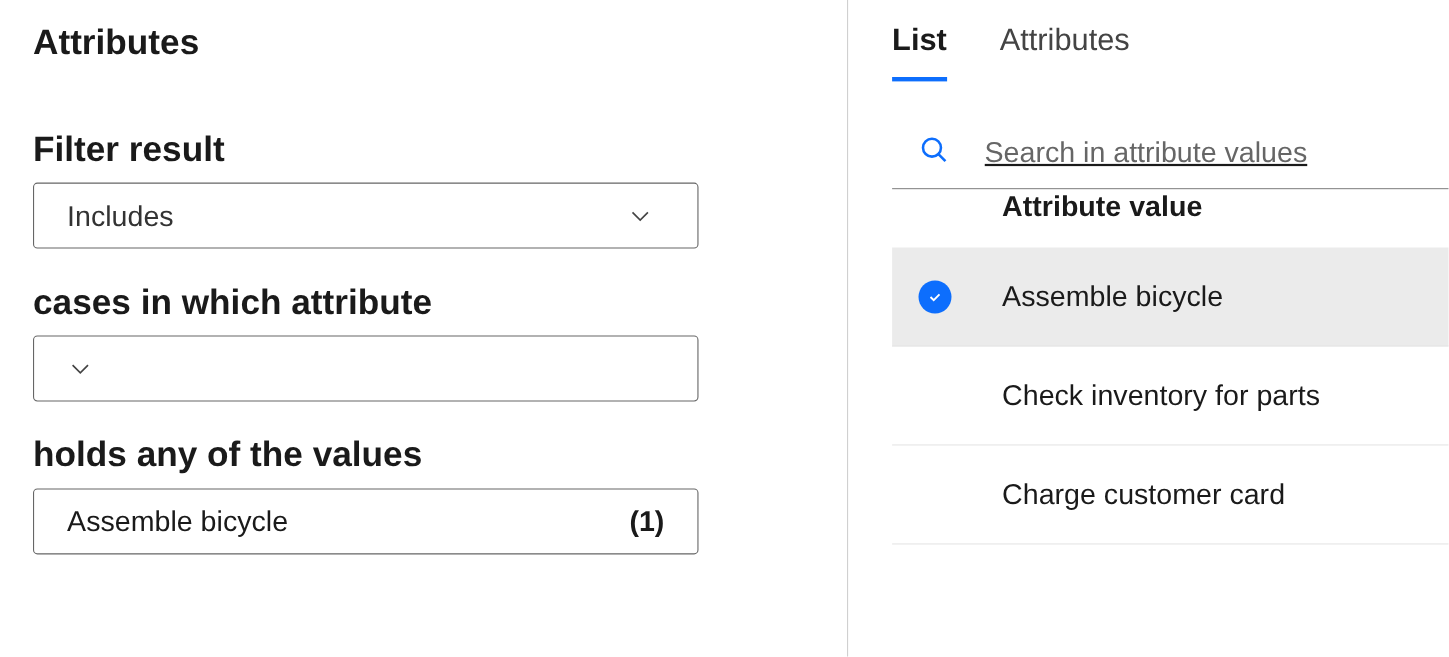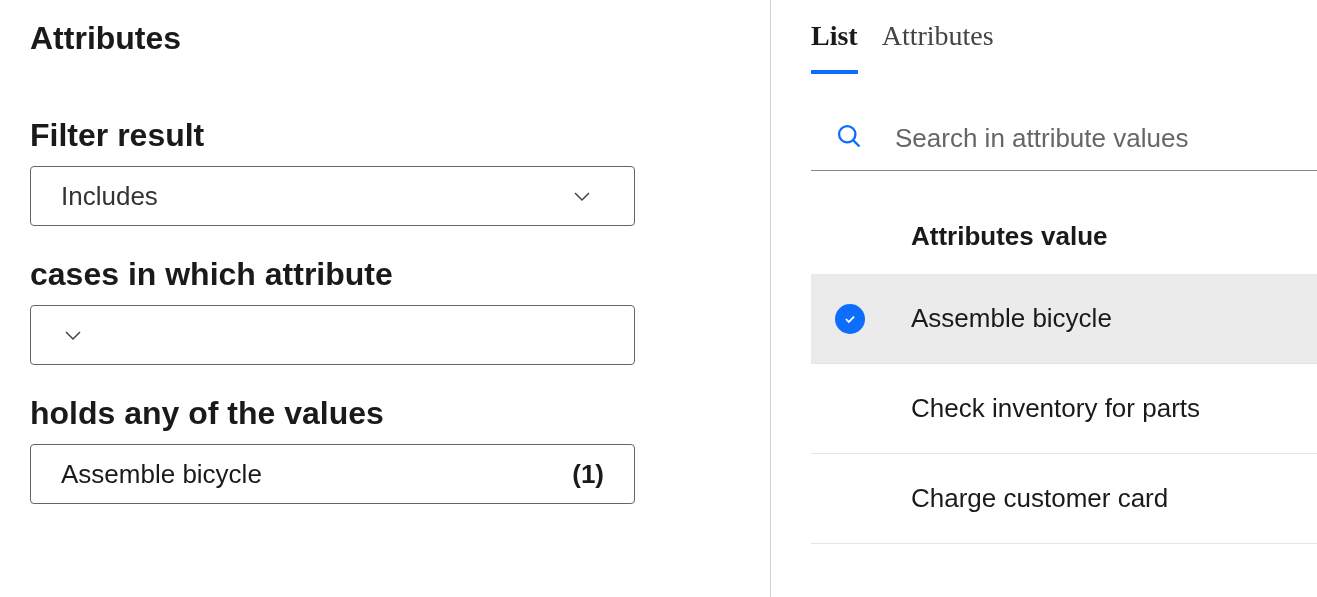--- a/index.html
+++ b/index.html
@@ -73,23 +73,22 @@
       justify-content: space-between;
       padding: 0 30px;
       font-size: 26px;
       cursor: pointer;
     }
     .values-count {
       font-weight: 600;
     }
     .tabs {
       display: flex;
-      gap: 24px;
+      gap: 48px;
       margin-bottom: 40px;
-      font-family: Liberation Serif, serif;
     }
     .tab {
       font-size: 28px;
       font-weight: 600;
       padding-bottom: 18px;
       cursor: pointer;
       color: #333;
     }
     .tab.active {
       border-bottom: 4px solid #0d6efd;
@@ -98,21 +97,21 @@
     }
     .tab.inactive {
       font-weight: 400;
       color: #444;
     }
     .search-bar {
       display: flex;
       gap: 32px;
       border-bottom: 1px solid #888;
       padding: 8px 0 16px 24px;
-      margin-bottom: 50px;
+      text-decoration: underline;
     }
     .search-icon {
       width: 28px;
       height: 28px;
       color: #0d6efd;
     }
     .search-input {
       border: none;
       outline: none;
       font-size: 26px;
@@ -209,21 +208,21 @@
   <div class="search-bar">
     <span>
       <svg class="search-icon" viewBox="0 0 24 24" fill="none" stroke="#0d6efd" stroke-width="2">
           <circle cx="10.5" cy="10.5" r="7"></circle>
           <line x1="21" y1="21" x2="15.5" y2="15.5"></line>
         </svg>
     </span>
     <input class="search-input" type="text" placeholder="Search in attribute values" style="">
   </div>
 
-  <div class="attr-header">Attributes value</div>
+  <div class="attr-header">Attribute value</div>
 
   <div class="attr-row selected">
     <div class="checkmark-circle">
       <svg viewBox="0 0 24 24" width="14" height="14" fill="none" stroke="white" stroke-width="3">
           <polyline points="5 12 10 17 19 8"></polyline>
         </svg>
     </div>
     <span class="attr-label">Assemble bicycle</span>
   </div>
 

